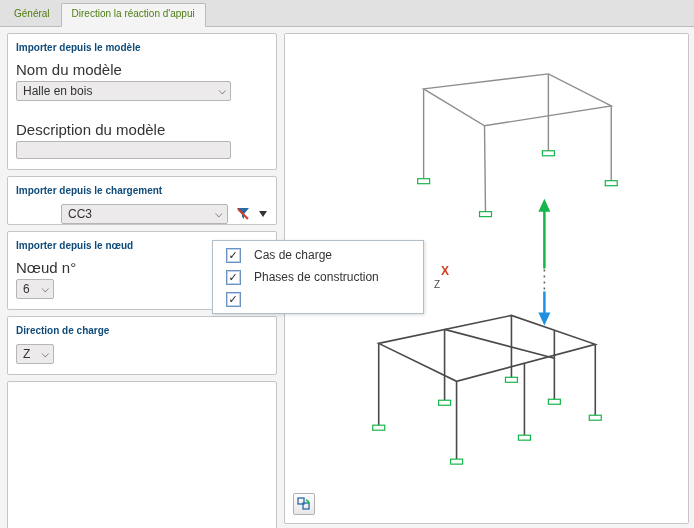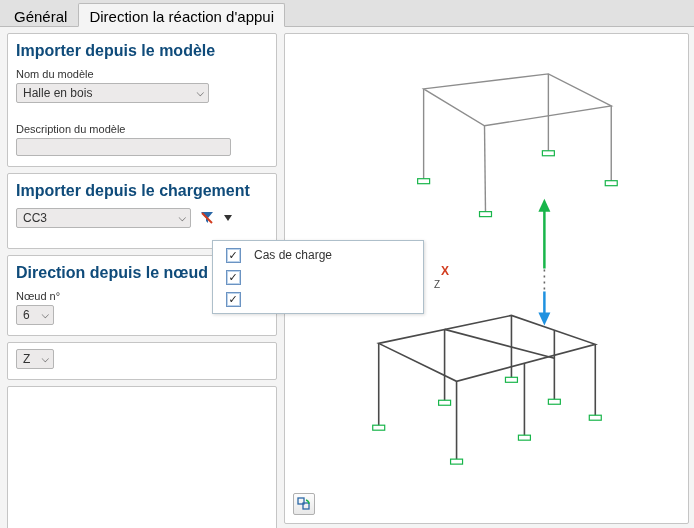--- a/index.html
+++ b/index.html
@@ -17,22 +17,22 @@
   
   .tabbar {
     display: flex;
     padding: 3px 3px 0 3px;
     border-bottom: 1px solid #bbbbbb;
     background: #e1e1e1;
     height: 23px;
   }
   .tab {
     padding: 4px 10px 3px 10px;
-    font-size: 15px;
-    color: #000000;
+    font-size: 10px;
+    color: #4d7c0f;
     border: 1px solid transparent;
     border-bottom: none;
     cursor: pointer;
   }
   .tab.active {
     background: #f4f4f4;
     border-color: #bbbbbb;
     border-bottom: 1px solid #f4f4f4;
     margin-bottom: -1px;
     border-radius: 2px 2px 0 0;
@@ -69,58 +69,58 @@
     border: 1px solid #c5c5c5;
     border-radius: 2px;
     margin-bottom: 6px;
     padding: 6px 8px 10px 8px;
   }
   .panel-blank { min-height: 135px; }
   .panel-title {
     font-weight: 600;
     color: #0f4b7a;
     margin: 2px 0 8px 0;
-    font-size: 16px;
+    font-size: 10px;
   }
   .field-label {
-    font-size: 11px;
+    font-size: 15px;
     color: #333;
     margin: 4px 0 3px 0;
   }
   .select {
     display: inline-flex;
     align-items: center;
     justify-content: space-between;
     border: 1px solid #b5b5b5;
     background: #eceaea;
     color: #333;
     font-size: 12px;
     height: 20px;
     padding: 0 4px 0 6px;
     border-radius: 2px;
     box-sizing: border-box;
   }
-  .select.wide { width: 193px; }
+  .select.wide { width: 215px; }
   .select.narrow { width: 38px; }
   .select.mid { width: 175px; }
   .select .caret {
     font-size: 10px;
     color: #555;
     margin-left: 6px;
   }
   .textbox {
     border: 1px solid #b5b5b5;
     background: #eceaea;
     height: 18px;
     width: 215px;
     border-radius: 2px;
     box-sizing: border-box;
   }
 
-  .row-inline { display: flex; align-items: center; gap: 6px; }
+  .row-inline { display: flex; align-items: center; gap: 6px; margin-left: 45px; }
 
   .icon-btn {
     width: 20px;
     height: 20px;
     display: inline-flex;
     align-items: center;
     justify-content: center;
     cursor: pointer;
   }
 
@@ -220,21 +220,21 @@
       <div class="field-label">Nom du modèle</div>
       <div class="select wide">
         <span>Halle en bois</span>
         <span class="caret">⌵</span>
       </div>
 
       <div class="field-label" style="margin-top:20px">Description du modèle</div>
       <div class="textbox"></div>
     </div>
 
-    <div class="panel" style="padding-bottom:20px">
+    <div class="panel" style="padding-bottom:0">
       <div class="panel-title">Importer depuis le chargement</div>
       <div class="row-inline">
         <div class="select mid">
           <span>CC3</span>
           <span class="caret">⌵</span>
         </div>
         <span class="icon-btn">
           <svg width="16" height="16" viewBox="0 0 16 16">
             <path d="M2 2 L14 2 L9 8 L9 13 L7 11 L7 8 Z" fill="#2b68a6"></path>
             <line x1="3" y1="3" x2="13" y2="13" stroke="#d23c1f" stroke-width="2"></line>
@@ -242,29 +242,30 @@
         </span>
         <span class="icon-btn" style="width:10px">
           <svg width="8" height="6" viewBox="0 0 8 6">
             <path d="M0 0 L8 0 L4 6 Z" fill="#333"></path>
           </svg>
         </span>
       </div>
     </div>
 
     <div class="panel">
-      <div class="panel-title">Direction depuis le nœud</div>
+      <div class="panel-title">Importer depuis le nœud</div>
       <div class="field-label">Nœud n°</div>
       <div class="select narrow">
         <span>6</span>
         <span class="caret">⌵</span>
       </div>
     </div>
 
     <div class="panel">
+      <div class="panel-title">Direction de charge</div>
       <div class="select narrow">
         <span>Z</span>
         <span class="caret">⌵</span>
       </div>
     </div>
 
     <div class="panel panel-blank"></div>
 
     <div class="popup">
       <div class="popup-row">
@@ -274,20 +275,21 @@
             </span>
           </span>
         <span>Cas de charge</span>
       </div>
       <div class="popup-row">
         <span class="chk-band">
             <span class="chk">
               <span class="tick">✓</span>
             </span>
           </span>
+        <span>Phases de construction</span>
       </div>
       <div class="popup-row">
         <span class="chk-band">
             <span class="chk">
               <span class="tick">✓</span>
             </span>
           </span>
       </div>
     </div>
 

